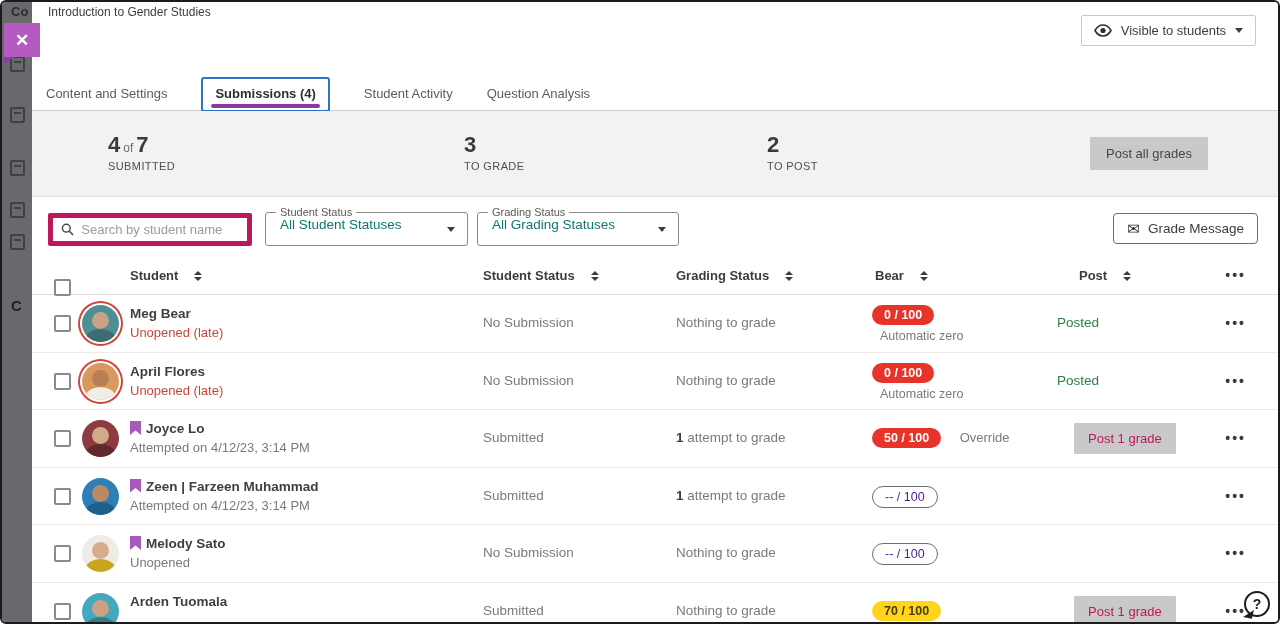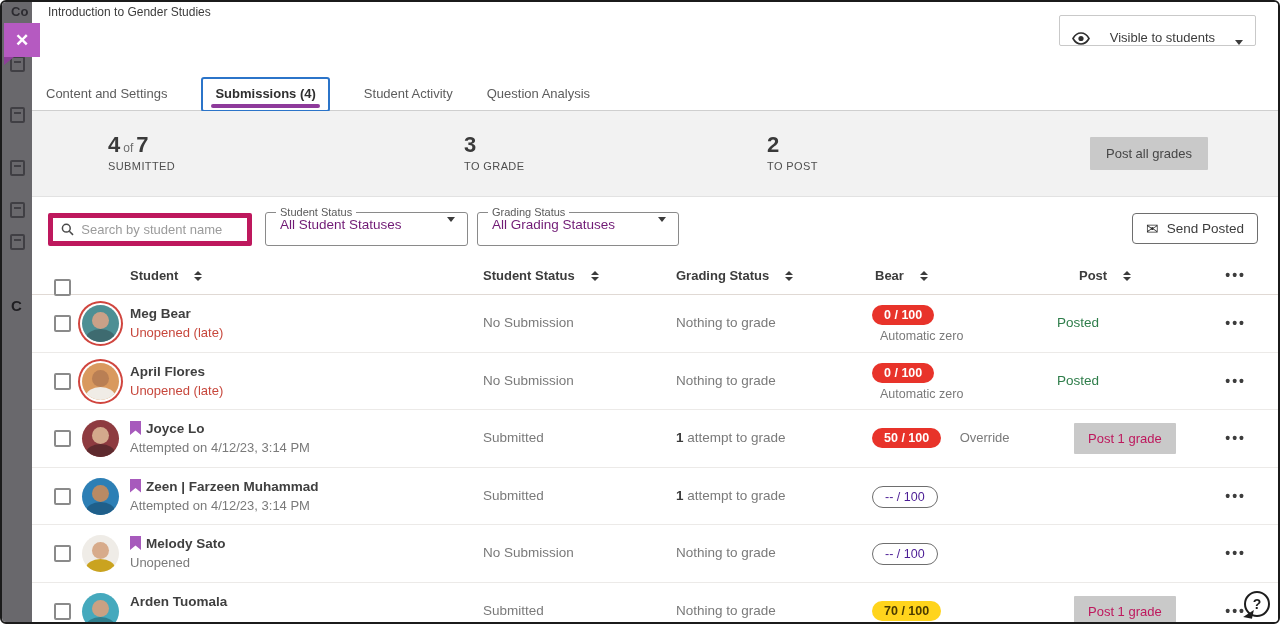--- a/index.html
+++ b/index.html
@@ -24,21 +24,21 @@
 
   
   .main { position:absolute; left:30px; top:0; right:0; bottom:0; background:#fff; }
 
   .page-header { position:relative; height:75px; }
   .breadcrumb { position:absolute; left:16px; top:3px; font-size:12px; color:#3c3c3c; }
   .page-title { position:absolute; left:15px; top:18px; font-family:"Liberation Serif", serif;
                 font-size:28px; color:#262626; }
   .visibility-btn { position:absolute; right:22px; top:13px; height:31px; padding:0 12px;
                     border:1px solid #c9c9c9; border-radius:2px; background:#fff; display:flex;
-                    align-items:flex-end; gap:20px; font-size:13px; color:#3c3c3c; cursor:pointer; }
+                    align-items:center; gap:9px; font-size:13px; color:#3c3c3c; cursor:pointer; }
   .caret-down { width:0; height:0; border-left:4px solid transparent; border-right:4px solid transparent;
                 border-top:5px solid #3c3c3c; }
 
   
   .tabbar { position:relative; height:34px; border-bottom:1px solid #cfcfcf; display:flex;
             align-items:center; padding-left:14px; gap:34px; }
   .tab { font-size:13px; color:#5c5c5c; cursor:pointer; white-space:nowrap; }
   .tab.active { position:relative; color:#2f2f2f; font-weight:700; border:2px solid #2b74c9;
                 border-radius:3px; padding:7px 12px 9px; background:#fff; top:1px; }
   .tab.active::after { content:""; position:absolute; left:8px; right:8px; bottom:2px; height:4px;
@@ -59,22 +59,22 @@
   .filters { position:relative; height:62px; }
   .search-box { position:absolute; left:16px; top:16px; width:204px; height:33px;
                 border:5px solid #be185d; border-radius:2px; display:flex; align-items:center;
                 padding:0 8px; gap:7px; background:#fff; }
   .search-box input { border:none; outline:none; width:100%; font-size:13px; color:#3c3c3c;
                       font-family:"Liberation Sans", sans-serif; }
   .search-box input::placeholder { color:#9b9b9b; }
   .select-field { position:absolute; top:9px; height:40px; border:1px solid #8a8a8a; border-radius:3px;
                   background:#fff; cursor:pointer; }
   .select-field legend { font-size:11px; color:#5a5a5a; margin-left:10px; padding:0 4px; }
-  .select-field .val { display:flex; align-items:flex-start; justify-content:space-between;
-                       padding:0 12px 0 14px; font-size:13.5px; color:#701a75; margin-top:-1px; }
+  .select-field .val { display:flex; align-items:flex-end; justify-content:space-between;
+                       padding:0 12px 0 14px; font-size:13.5px; color:#0f766e; margin-top:-1px; }
   .sf-student { left:233px; width:203px; }
   .sf-grading { left:445px; width:202px; }
   .send-msg-btn { position:absolute; right:20px; top:16px; height:31px; padding:0 13px;
                   border:1px solid #6e6e6e; border-radius:4px; background:#fff; display:flex;
                   align-items:center; gap:8px; font-size:13.5px; color:#3c3c3c; cursor:pointer; }
   .envelope { font-size:15px; color:#2f2f2f; line-height:1; }
 
   
   .thead { position:relative; height:36px; border-bottom:1px solid #e0d9d4; }
   .th { position:absolute; top:9px; font-size:13px; font-weight:700; color:#3c3c3c;
@@ -216,21 +216,21 @@
       </fieldset>
       <fieldset class="select-field sf-grading">
         <legend>Grading Status</legend>
         <div class="val">
           <span>All Grading Statuses</span>
           <span class="caret-down"></span>
         </div>
       </fieldset>
       <button class="send-msg-btn">
         <span class="envelope">✉</span>
-        <span>Send Posted</span>
+        <span>Grade Message</span>
       </button>
     </div>
 
     <div class="thead">
       <span class="checkbox th-check"></span>
       <span class="th th-student">
         <span>Student</span>
         <span class="sort">
             <i class="up"></i>
             <i class="dn"></i>

